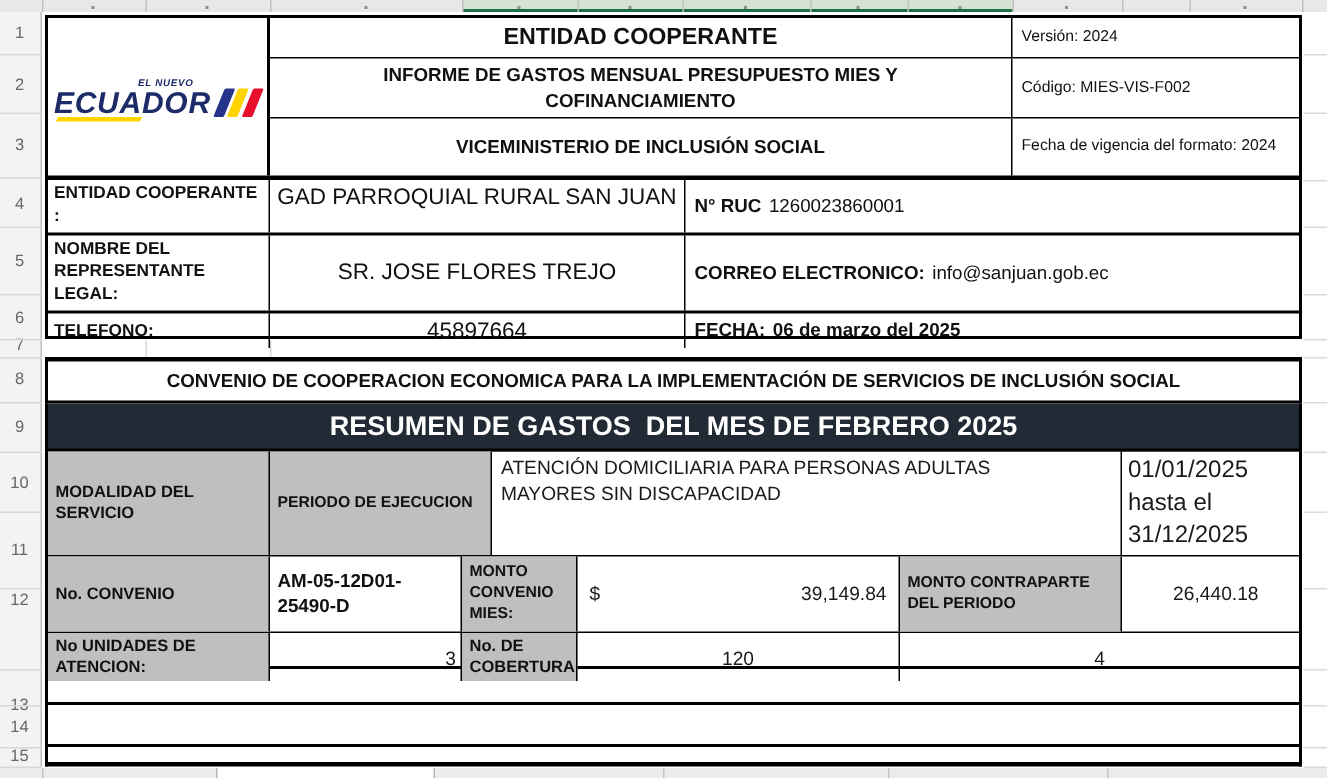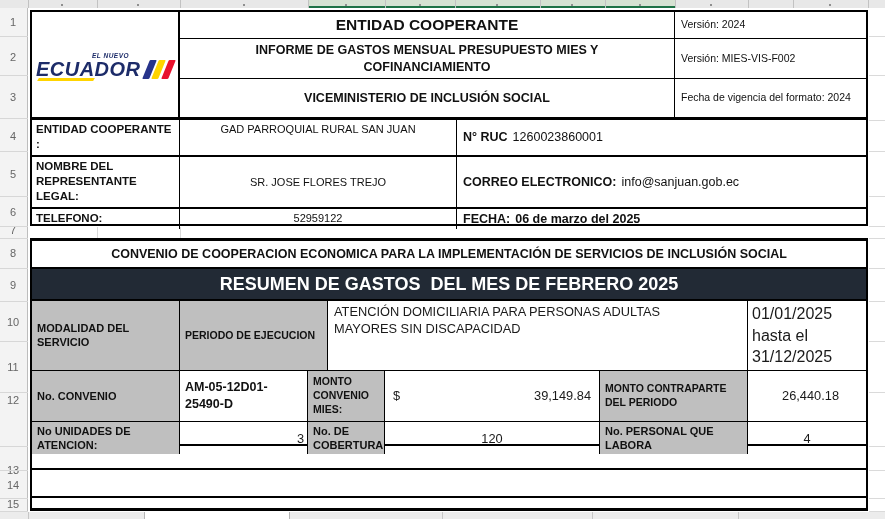--- a/index.html
+++ b/index.html
@@ -33,21 +33,21 @@
   .hmid{flex:0 0 495px;border-right:1.5px solid #000;display:flex;align-items:center;justify-content:center;text-align:center}
   .hright{flex:1;display:flex;align-items:center;padding:2px 6px;font-weight:normal;font-size:10.5px;line-height:1.25}
   .t-title{font-weight:bold;font-size:15.5px}
   .t-sub{font-weight:bold;font-size:12.5px;line-height:1.35;max-width:450px}
   
   .sec-info{position:absolute;left:30px;top:120px;width:838px;height:106px;
             border:2px solid #000;border-top:0;display:flex;flex-direction:column}
   .irow{display:flex}
   .ilabel{flex:0 0 148px;border-right:1.5px solid #000;font-weight:bold;font-size:11.5px;line-height:1.3;
           display:flex;align-items:flex-end;padding:2px 4px 3px}
-  .ival{flex:0 0 277px;border-right:1.5px solid #000;display:flex;justify-content:center;font-size:11px;padding:3px 4px}
+  .ival{flex:0 0 277px;border-right:1.5px solid #000;display:flex;justify-content:center;font-size:15px;padding:3px 4px}
   .iright{flex:1;display:flex;align-items:center;padding:2px 6px;font-size:12.5px}
   .iright b{font-weight:bold}
   .mL{margin-left:5px}
   
   .sec-conv{position:absolute;left:30px;top:238px;width:838px;height:31px;background:#fff;
             border:2px solid #000;border-top-width:3px;display:flex;align-items:center;justify-content:center;
             font-weight:bold;font-size:12.5px;text-align:center}
   .sec-res{position:absolute;left:30px;top:269px;width:838px;height:32px;
            background:var(--banner-bg,#222a35);border:2px solid #000;border-top:0;color:#fff;
            display:flex;align-items:center;justify-content:center;font-weight:bold;font-size:18px;white-space:pre}
@@ -63,21 +63,21 @@
   
   .sec-tail{position:absolute;left:30px;top:446px;width:838px;height:65px;
             border:2px solid #000;border-top:0;border-bottom-width:3px;display:flex;flex-direction:column}
   .trow{border-bottom:2.5px solid #000}
   
   .botstrip{position:absolute;left:0;top:512px;width:885px;height:7px;background:#ececec}
   .bs{position:absolute;top:0;width:1px;height:7px;background:#c6c6c6}
   .bwhite{position:absolute;left:144px;top:0;width:146px;height:7px;background:#fff;
           border-left:1px solid #b5b5b5;border-right:1px solid #b5b5b5}
   
-  .logo{position:relative;display:flex;align-items:flex-end;padding-top:8px}
+  .logo{position:relative;display:flex;align-items:flex-start;padding-top:8px}
   .logo-word{font-size:20px;font-weight:bold;font-style:italic;color:var(--logo-navy,#1d2c69);letter-spacing:.5px;line-height:1}
   .logo-tag{position:absolute;top:1px;left:56px;font-size:6.5px;font-weight:bold;font-style:italic;color:var(--logo-navy,#1d2c69);letter-spacing:.5px}
   .logo-underline{position:absolute;left:2px;bottom:-2px;width:56px;height:3px;background:var(--logo-yellow,#ffd400);transform:skewX(-30deg)}
   .stripes{display:flex;margin-left:5px;margin-bottom:0}
   .st{display:block;width:7px;height:19px;transform:skewX(-22deg);margin-right:2.5px;border-radius:1px}
   .st-b{background:var(--logo-blue,#27348b)}.st-y{background:var(--logo-yellow,#ffd400)}.st-r{background:var(--logo-red,#e8112d)}
 </style>
 </head>
 <body>
 
@@ -180,21 +180,21 @@
         </div>
         <div class="hright">
           <span>Versión: 2024</span>
         </div>
       </div>
       <div class="hrow" style="flex:0 0 40px;border-bottom:1.5px solid #000">
         <div class="hmid">
           <span class="t-sub">INFORME DE GASTOS MENSUAL PRESUPUESTO MIES Y COFINANCIAMIENTO</span>
         </div>
         <div class="hright">
-          <span>Versión: MIES-VIS-F002</span>
+          <span>Código: MIES-VIS-F002</span>
         </div>
       </div>
       <div class="hrow" style="flex:1">
         <div class="hmid">
           <span class="t-sub">VICEMINISTERIO DE INCLUSIÓN SOCIAL</span>
         </div>
         <div class="hright">
           <span>Fecha de vigencia del formato: 2024</span>
         </div>
       </div>
@@ -224,21 +224,21 @@
       <div class="iright">
         <b>CORREO ELECTRONICO:</b>
         <span class="mL">info@sanjuan.gob.ec</span>
       </div>
     </div>
     <div class="irow" style="flex:1">
       <div class="ilabel">
         <span>TELEFONO:</span>
       </div>
       <div class="ival vT">
-        <span>52959122</span>
+        <span>45897664</span>
       </div>
       <div class="iright" style="font-weight:bold">
         <b>FECHA:</b>
         <span class="mL">06 de marzo del 2025</span>
       </div>
     </div>
   </div>
 
   <div class="sec-conv">
     <span>CONVENIO DE COOPERACION ECONOMICA PARA LA IMPLEMENTACIÓN DE SERVICIOS DE INCLUSIÓN SOCIAL</span>
@@ -289,23 +289,20 @@
         <span>No UNIDADES DE ATENCION:</span>
       </div>
       <div class="cell cB bR vC hR" style="padding-right:3px">
         <span class="val">3</span>
       </div>
       <div class="cell cC gray bR vC lbl">
         <span>No. DE COBERTURA</span>
       </div>
       <div class="cell cD bR vC hC">
         <span class="val">120</span>
-      </div>
-      <div class="cell cE gray bR vC lbl">
-        <span>No. PERSONAL QUE LABORA</span>
       </div>
       <div class="cell cF vC hC">
         <span class="val">4</span>
       </div>
     </div>
   </div>
 
   <div class="sec-tail">
     <div class="trow" style="flex:0 0 24px"></div>
     <div class="trow" style="flex:0 0 28px"></div>

